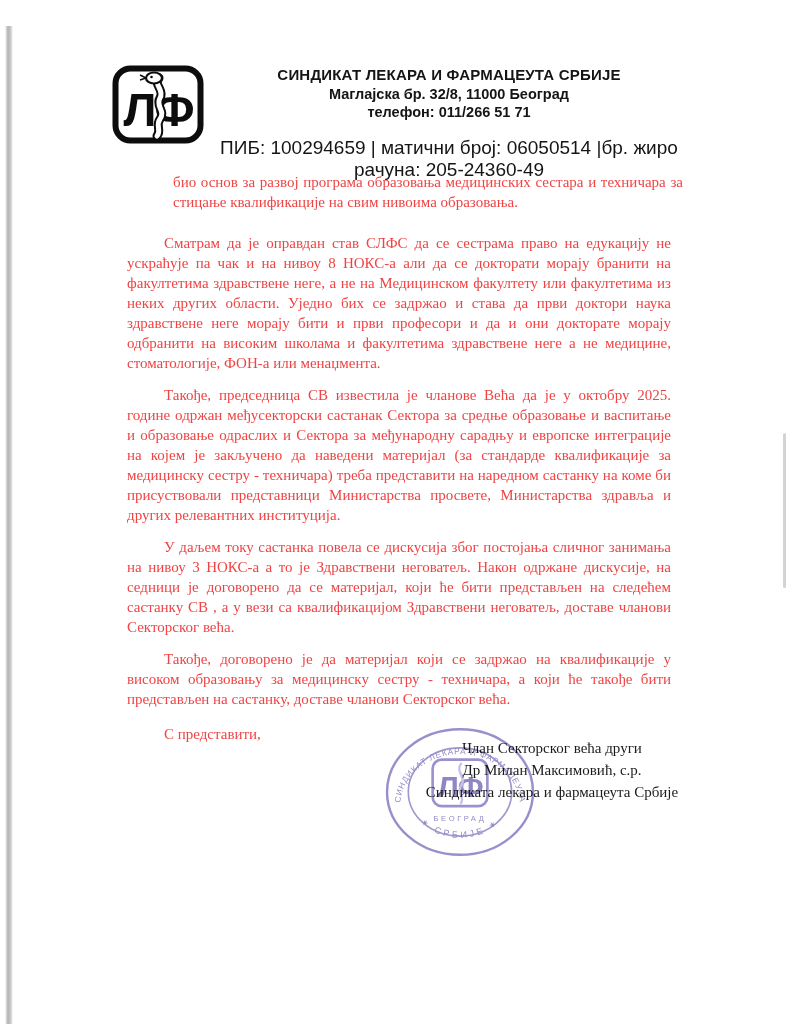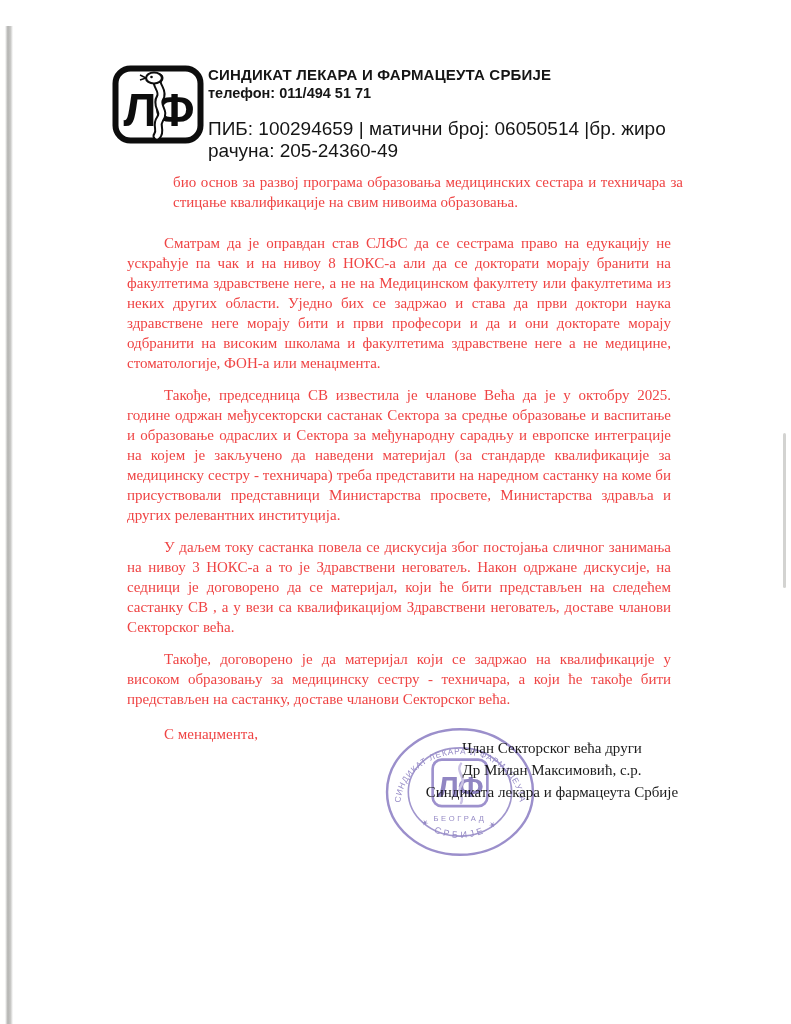--- a/index.html
+++ b/index.html
@@ -13,21 +13,21 @@
     background:linear-gradient(to right,#ffffff 0%,#b3b3b1 35%,#c9c9c7 70%,#ffffff 100%);
   }
   .scan-edge-right{
     position:absolute;left:783px;top:433px;width:3px;height:155px;
     background:#c8c8c6;opacity:.8;border-radius:2px;
   }
   
   .letterhead-logo{position:absolute;left:112px;top:65px;width:92px;height:79px;}
   .letterhead-logo svg{width:100%;height:100%;display:block;}
   .head-text{
-    position:absolute;left:208px;top:66px;width:482px;text-align:left;
+    position:absolute;left:208px;top:66px;width:482px;text-align:center;
     font-family:"Liberation Sans","DejaVu Sans",sans-serif;color:#151515;
   }
   .org-name{font-size:15px;font-weight:bold;letter-spacing:.2px;}
   .org-address{font-size:14.5px;font-weight:bold;margin-top:3px;}
   .org-phone{font-size:14.5px;font-weight:bold;margin-top:2px;}
   .org-reg{font-size:19px;margin-top:17px;}
   .org-contacts{font-size:13.5px;margin-top:2px;}
   .doc-link{color:#4c4c4c;text-decoration:underline;cursor:pointer;}
   
   .body-text{
@@ -67,31 +67,32 @@
         <path d="M 47,13 C 41,20 53,25 48,33 C 43,41 54,46 48,54 C 43,61 50,65 45,71" fill="none" stroke="#ffffff" stroke-width="5" stroke-linecap="round"></path>
         <path d="M 34,13 l -6,-3 M 34,13 l -6,2" stroke="#0d0d0d" stroke-width="1.4" fill="none"></path>
         <ellipse cx="42" cy="13" rx="8" ry="5.5" fill="#ffffff" stroke="#0d0d0d" stroke-width="2.2"></ellipse>
         <circle cx="39.5" cy="12" r="1.3" fill="#0d0d0d"></circle>
       </g>
     </svg>
   </div>
 
   <header class="head-text">
     <div class="org-name">СИНДИКАТ ЛЕКАРА И ФАРМАЦЕУТА СРБИЈЕ</div>
-    <div class="org-phone">телефон: 011/494 51 71</div>
+    <div class="org-address">Маглајска бр. 32/8, 11000 Београд</div>
+    <div class="org-phone">телефон: 011/266 51 71</div>
     <div class="org-reg">ПИБ: 100294659 | матични број: 06050514 |бр. жиро рачуна: 205-24360-49</div>
   </header>
 
   <main class="body-text">
     <p class="continuation">био основ за развој програма образовања медицинских сестара и техничара за стицање квалификације на свим нивоима образовања.</p>
     <p class="para">Сматрам да је оправдан став СЛФС да се сестрама право на едукацију не ускраћује па чак и на нивоу 8 НОКС-а али да се докторати морају бранити на факултетима здравствене неге, а не на Медицинском факултету или факултетима из неких других области. Уједно бих се задржао и става да први доктори наука здравствене неге морају бити и први професори и да и они докторате морају одбранити на високим школама и факултетима здравствене неге а не медицине, стоматологије, ФОН-а или менаџмента.</p>
     <p class="para">Такође, председница СВ известила је чланове Већа да је у октобру 2025. године одржан међусекторски састанак Сектора за средње образовање и васпитање и образовање одраслих и Сектора за међународну сарадњу и европске интеграције на којем је закључено да наведени материјал (за стандарде квалификације за медицинску сестру - техничара) треба представити на наредном састанку на коме би присуствовали представници Министарства просвете, Министарства здравља и других релевантних институција.</p>
     <p class="para">У даљем току састанка повела се дискусија због постојања сличног занимања на нивоу 3 НОКС-а а то је Здравствени неговатељ. Након одржане дискусије, на седници је договорено да се материјал, који ће бити представљен на следећем састанку СВ , а у вези са квалификацијом Здравствени неговатељ, доставе чланови Секторског већа.</p>
     <p class="para">Такође, договорено је да материјал који се задржао на квалификације у високом образовању за медицинску сестру - техничара, а који ће такође бити представљен на састанку, доставе чланови Секторског већа.</p>
-    <p class="closing">С менаџмента,</p>
+    <p class="closing">С представити,</p>
   </main>
 
   <div class="signature-block">
     <div>Члан Секторског већа други</div>
     <div>Др Милан Максимовић, с.р.</div>
     <div>Синдиката лекара и фармацеута Србије</div>
   </div>
 
   <div class="stamp">
     <svg viewBox="0 0 150 130">

